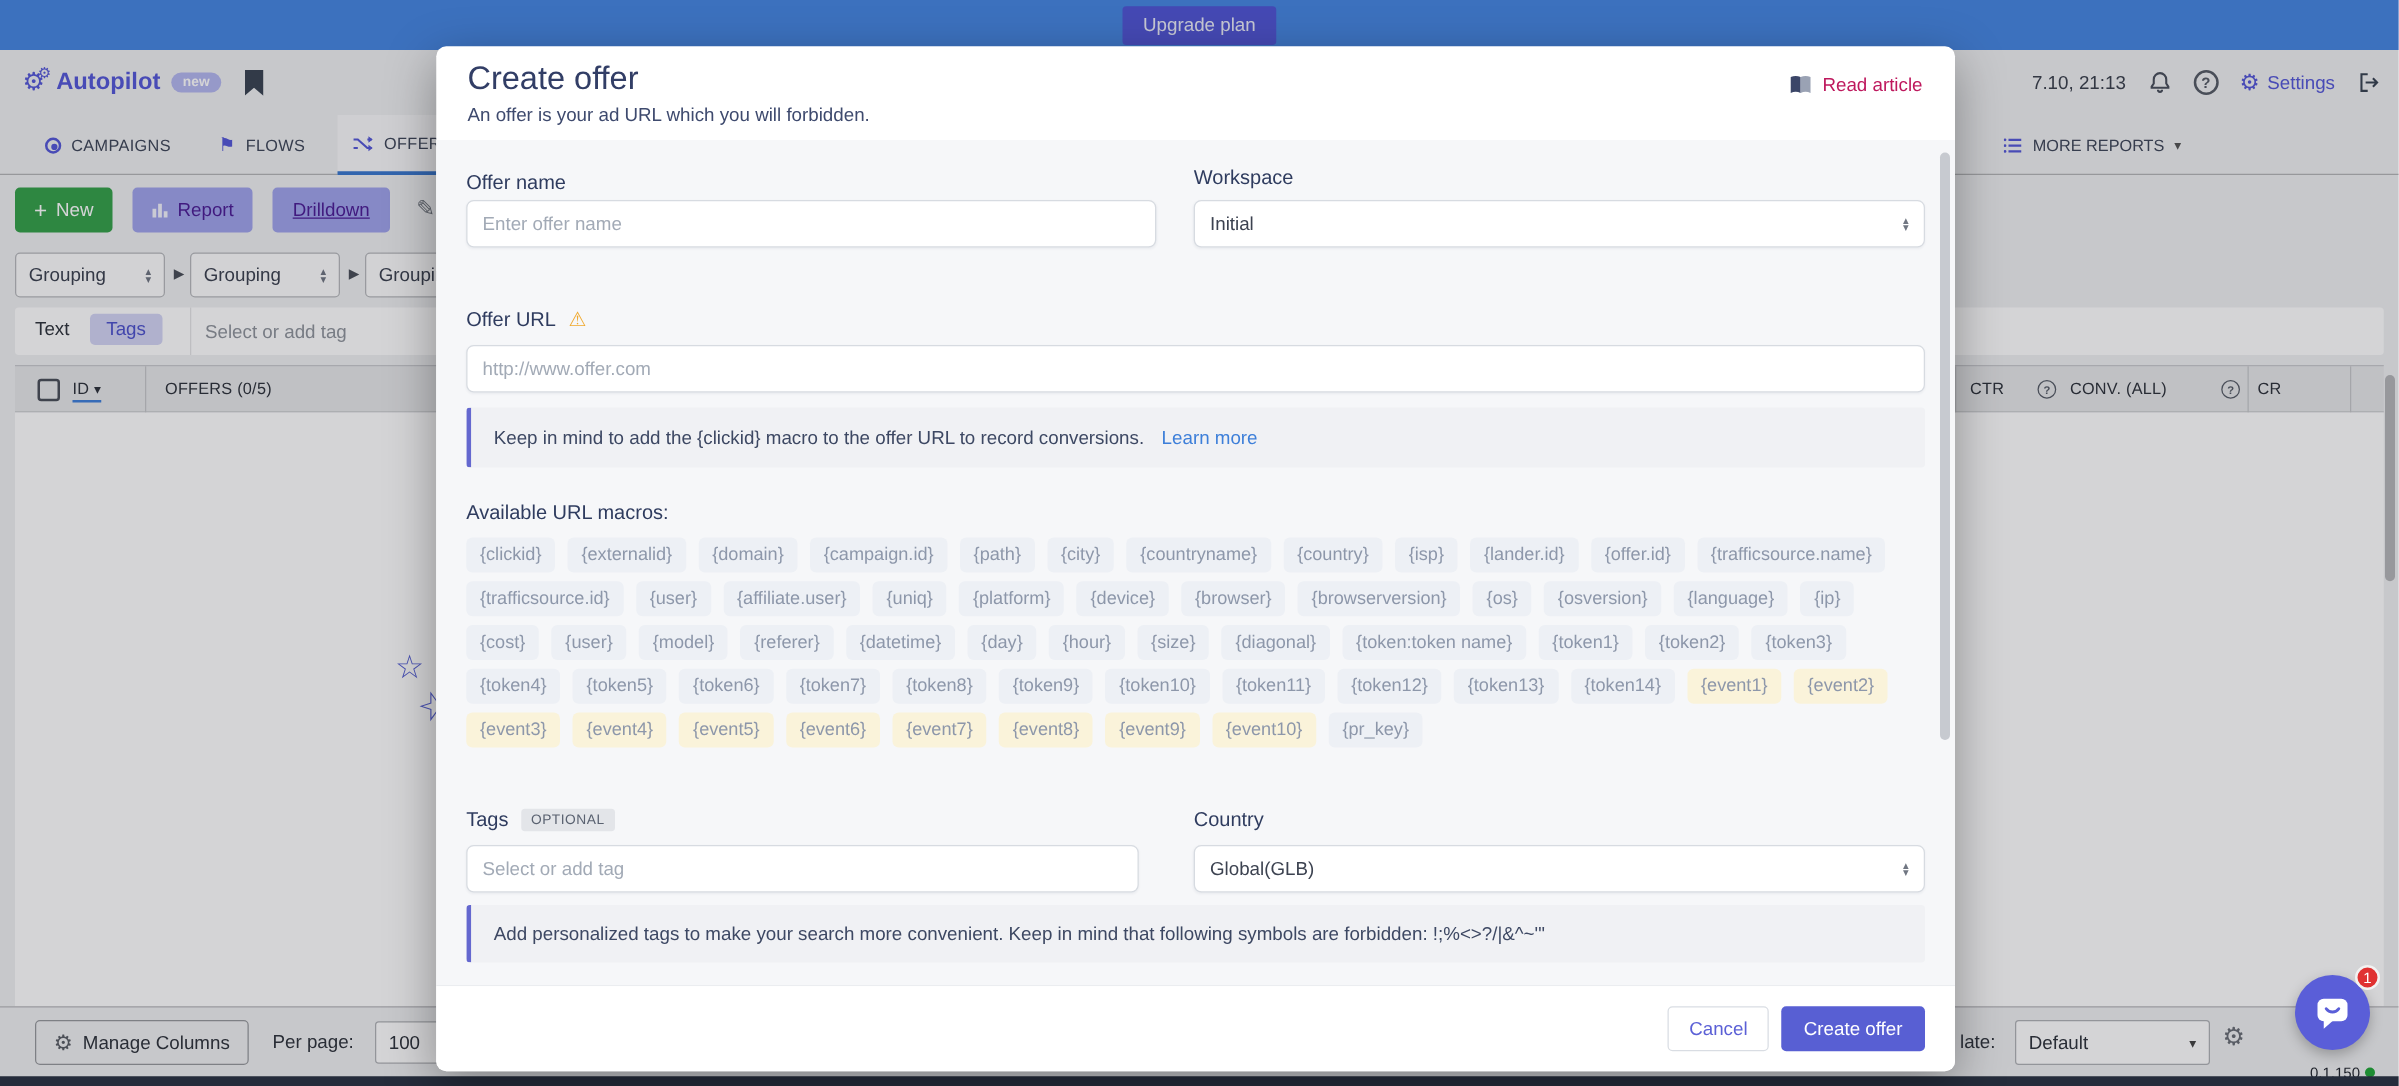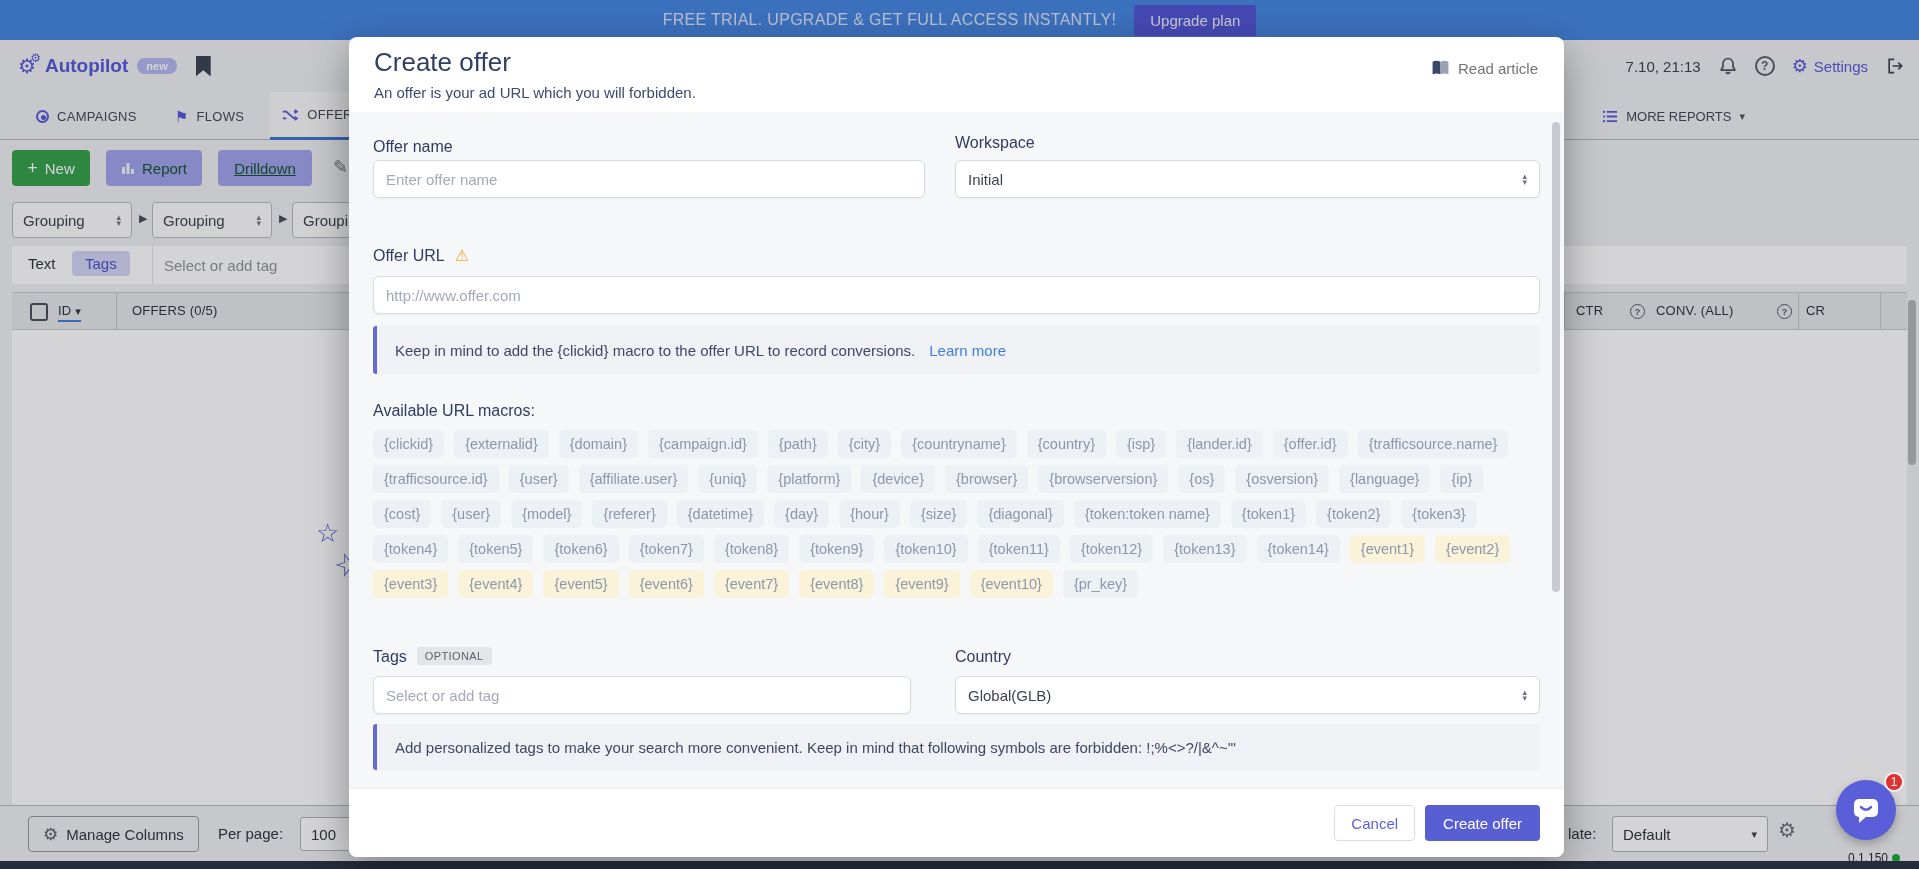--- a/index.html
+++ b/index.html
@@ -41,21 +41,21 @@
   .bullseye { width:13px; height:13px; border:2px solid #5558d8; border-radius:50%; position:relative; }
   .bullseye::after { content:""; position:absolute; left:3px; top:3px; width:5px; height:5px; border-radius:50%; background:#5558d8; }
   .flagchar { color:#5558d8; font-size:15px; line-height:1; }
   .more-reports { position:absolute; right:174px; top:0; height:48px; display:flex; align-items:center; gap:8px;
                   color:#3f4759; font-size:13px; cursor:pointer;justify-content:flex-end; }
 
   .btn { position:absolute; height:36px; border-radius:4px; display:flex; align-items:center; justify-content:center;
          gap:7px; font-size:15px; cursor:pointer; }
   .btn-new { left:12px; top:150px; width:78px; background:#35a14a; color:#fff; }
   .plus { font-size:18px; line-height:1; }
-  .btn-periwinkle { background:#a0a4ec; color:#14532d; }
+  .btn-periwinkle { background:#a0a4ec; color:#4c1d95; }
   .btn-report { left:106px; top:150px; width:96px; }
   .btn-drill { left:218px; top:150px; width:94px;text-decoration:underline; }
   .pencil { left:333px; top:156px; color:#6e747c; font-size:18px; cursor:pointer; }
 
   .group-select { position:absolute; top:202px; width:120px; height:36px; background:#fdfdfd; border:1px solid #b7b9bc;
                   border-radius:4px; display:flex; align-items:center; justify-content:space-between; padding:0 10px;
                   color:#3c4250; font-size:15px; cursor:pointer; }
   .group-arrow { position:absolute; top:212px; color:#4a4f58; font-size:11px; }
 
   .filterbar { left:12px; top:246px; width:1895px; height:38px; background:#fff; border-radius:3px; }
@@ -101,21 +101,21 @@
   
   .overlay { left:0; top:0; width:1919px; height:869px; background:rgba(15,18,25,.18); z-index:10; }
 
   
   .modal { left:349px; top:37px; width:1215px; height:820px; background:#fff; border-radius:8px; z-index:20;
            box-shadow:0 12px 40px rgba(0,0,0,.35); }
   .modal-header { position:absolute; left:0; top:0; right:0; height:75px; }
   .modal-title { position:absolute; left:25px; top:10px; font-size:26px; color:#323e66; }
   .modal-subtitle { position:absolute; left:25px; top:47px; font-size:15px; color:#3e4a6e; }
   .read-article { position:absolute; right:26px; top:22px; display:flex; align-items:center; gap:8px;
-                  font-size:15px; color:#737373; cursor:pointer; }
+                  font-size:15px; color:#be185d; cursor:pointer; }
   .modal-body { position:absolute; left:0; top:75px; right:0; bottom:69px; background:#f6f7f9; overflow:hidden; }
   .flabel { position:absolute; font-size:16px; color:#2f3c5f; }
   .finput { position:absolute; height:38px; background:#fff; border:1px solid #d7dbe1; border-radius:6px;
             padding:0 12px; font-size:15px; color:#333; font-family:"Liberation Sans",sans-serif; outline:none;
             box-shadow:0 1px 2px rgba(40,50,80,.06); }
   .finput::placeholder { color:#a2aab6; }
   .fselect { position:absolute; height:38px; background:#fff; border:1px solid #d7dbe1; border-radius:6px;
              display:flex; align-items:center; justify-content:space-between; padding:0 12px; font-size:15px;
              color:#3c4250; cursor:pointer; box-shadow:0 1px 2px rgba(40,50,80,.06); }
   .warn { color:#f0a92e; font-size:16px; margin-left:10px; }
@@ -141,21 +141,20 @@
   
   .chat { left:1836px; top:780px; width:60px; height:60px; border-radius:50%; background:#5a5ed8; z-index:30;
           display:flex; align-items:center; justify-content:center; cursor:pointer; box-shadow:0 4px 10px rgba(0,0,0,.25); }
   .chat-badge { position:absolute; left:1884px; top:772px; width:20px; height:20px; border-radius:50%; background:#e03131;
                 border:2px solid #f2f2f2; color:#fff; font-size:12px; display:flex; align-items:center; justify-content:center; z-index:31; }
 </style>
 </head>
 <body>
 
 <div class="abs banner">
-  <span class="banner-text">FREE TRIAL. UPGRADE &amp; GET FULL ACCESS INSTANTLY!</span>
   <span class="banner-btn">Upgrade plan</span>
 </div>
 
 <div class="abs appbar">
   <div class="appbar-left">
     <span class="gears">⚙<span class="g2">⚙</span></span>
     <span class="brand">Autopilot</span>
     <span class="new-badge">new</span>
     <span class="bookmark"></span>
   </div>

